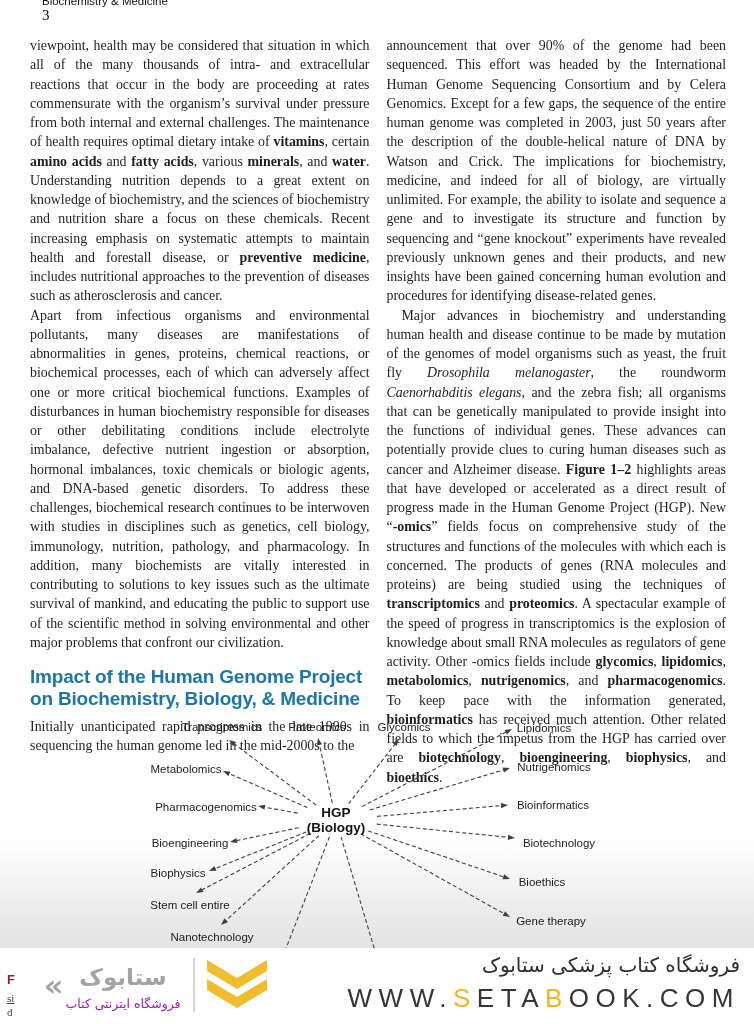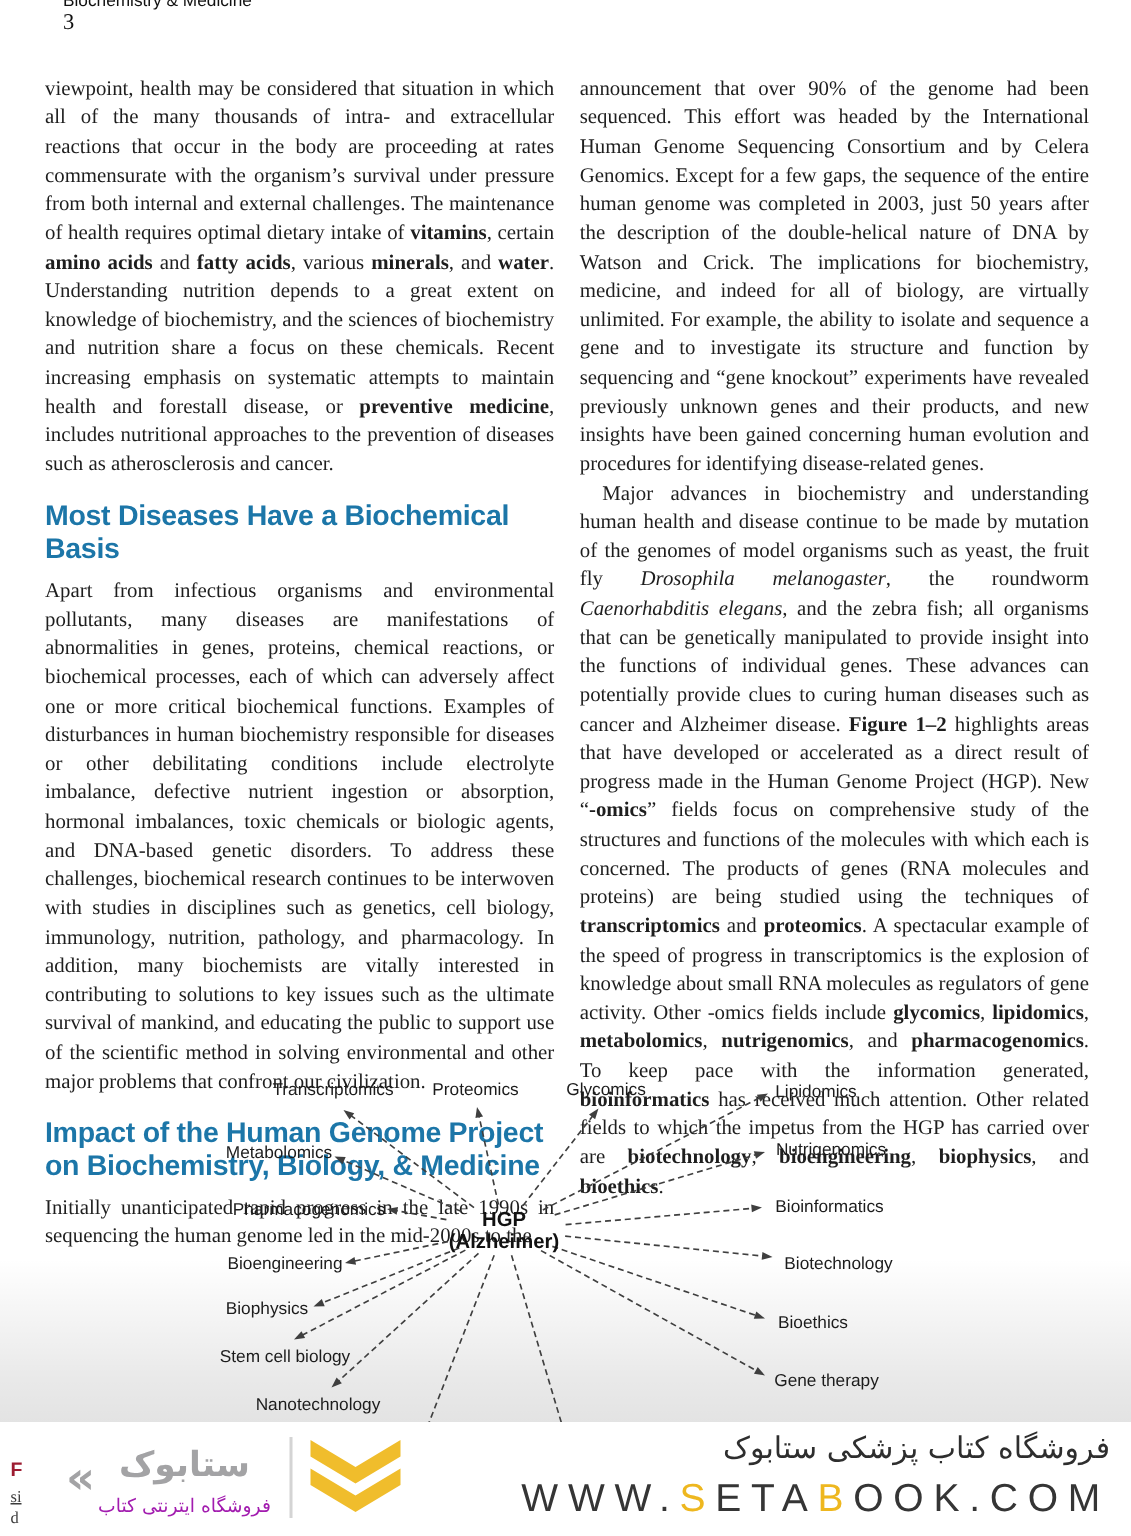--- a/index.html
+++ b/index.html
@@ -14,21 +14,21 @@
   .header {
     position:absolute; top:6px; left:0; right:15px; height:18px;
     display:flex; justify-content:flex-end; align-items:baseline;
     font-family:"Liberation Sans", sans-serif; font-size:11.5px; color:#111;flex-direction:column;
   }
   .header .chapter { font-weight:bold; letter-spacing:.3px; }
   .header .booktitle { margin-left:9px; }
   .header .pagenum { margin-left:42px; font-family:"Liberation Serif", serif; font-size:15px; }
 
   
-  .columns { position:absolute; top:50px; left:30px; width:696px; display:flex; gap:17px; }
+  .columns { position:absolute; top:36px; left:30px; width:696px; display:flex; gap:17px; }
   .col { width:340px; font-size:13.9px; line-height:19.25px; text-align:justify; hyphens:auto; }
   .col p { margin:0; }
   .indent { text-indent:15px; }
   .h-blue {
     font-family:"Liberation Sans", sans-serif; font-weight:bold; color:#1c76a8;
     font-size:19px; line-height:22px; margin:14px 0 7px 0; text-align:left; letter-spacing:-0.2px;
   }
 
   
   .figure {
@@ -76,21 +76,20 @@
 
   <div class="header">
     <span class="chapter">CHAPTER 1</span>
     <span class="booktitle">Biochemistry &amp; Medicine</span>
     <span class="pagenum">3</span>
   </div>
 
   <div class="columns">
     <div class="col">
       <p><span>viewpoint, health may be considered that situation in which all of the many thousands of intra- and extracellular reactions that occur in the body are proceeding at rates commensurate with the organism’s survival under pressure from both internal and external challenges. The maintenance of health requires optimal dietary intake of </span><span style="font-weight: bold;">vitamins</span><span>, certain </span><span style="font-weight: bold;">amino acids</span><span> and </span><span style="font-weight: bold;">fatty acids</span><span>, various </span><span style="font-weight: bold;">minerals</span><span>, and </span><span style="font-weight: bold;">water</span><span>. Understanding nutrition depends to a great extent on knowledge of biochemistry, and the sciences of biochemistry and nutrition share a focus on these chemicals. Recent increasing emphasis on systematic attempts to maintain health and forestall disease, or </span><span style="font-weight: bold;">preventive medicine</span><span>, includes nutritional approaches to the prevention of diseases such as atherosclerosis and cancer.</span></p>
-      <h2 class="h-blue">Most Diseases Have a Biochemical Basis</h2>
       <p><span>Apart from infectious organisms and environmental pollutants, many diseases are manifestations of abnormalities in genes, proteins, chemical reactions, or biochemical processes, each of which can adversely affect one or more critical biochemical functions. Examples of disturbances in human biochemistry responsible for diseases or other debilitating conditions include electrolyte imbalance, defective nutrient ingestion or absorption, hormonal imbalances, toxic chemicals or biologic agents, and DNA-based genetic disorders. To address these challenges, biochemical research continues to be interwoven with studies in disciplines such as genetics, cell biology, immunology, nutrition, pathology, and pharmacology. In addition, many biochemists are vitally interested in contributing to solutions to key issues such as the ultimate survival of mankind, and educating the public to support use of the scientific method in solving environmental and other major problems that confront our civilization.</span></p>
       <h2 class="h-blue">Impact of the Human Genome Project on Biochemistry, Biology, &amp; Medicine</h2>
       <p><span>Initially unanticipated rapid progress in the late 1990s in sequencing the human genome led in the mid-2000s to the</span></p>
     </div>
     <div class="col">
       <p><span>announcement that over 90% of the genome had been sequenced. This effort was headed by the International Human Genome Sequencing Consortium and by Celera Genomics. Except for a few gaps, the sequence of the entire human genome was completed in 2003, just 50 years after the description of the double-helical nature of DNA by Watson and Crick. The implications for biochemistry, medicine, and indeed for all of biology, are virtually unlimited. For example, the ability to isolate and sequence a gene and to investigate its structure and function by sequencing and “gene knockout” experiments have revealed previously unknown genes and their products, and new insights have been gained concerning human evolution and procedures for identifying disease-related genes.</span></p>
       <p class="indent"><span>Major advances in biochemistry and understanding human health and disease continue to be made by mutation of the genomes of model organisms such as yeast, the fruit fly </span><span style="font-style: italic;">Drosophila melanogaster</span><span>, the roundworm </span><span style="font-style: italic;">Caenorhabditis elegans</span><span>, and the zebra fish; all organisms that can be genetically manipulated to provide insight into the functions of individual genes. These advances can potentially provide clues to curing human diseases such as cancer and Alzheimer disease. </span><span style="font-weight: bold;">Figure 1–2</span><span> highlights areas that have developed or accelerated as a direct result of progress made in the Human Genome Project (HGP). New “</span><span style="font-weight: bold;">-omics</span><span>” fields focus on comprehensive study of the structures and functions of the molecules with which each is concerned. The products of genes (RNA molecules and proteins) are being studied using the techniques of </span><span style="font-weight: bold;">transcriptomics</span><span> and </span><span style="font-weight: bold;">proteomics</span><span>. A spectacular example of the speed of progress in transcriptomics is the explosion of knowledge about small RNA molecules as regulators of gene activity. Other -omics fields include </span><span style="font-weight: bold;">glycomics</span><span>, </span><span style="font-weight: bold;">lipidomics</span><span>, </span><span style="font-weight: bold;">metabolomics</span><span>, </span><span style="font-weight: bold;">nutrigenomics</span><span>, and </span><span style="font-weight: bold;">pharmacogenomics</span><span>. To keep pace with the information generated, </span><span style="font-weight: bold;">bioinformatics</span><span> has received much attention. Other related fields to which the impetus from the HGP has carried over are </span><span style="font-weight: bold;">biotechnology</span><span>, </span><span style="font-weight: bold;">bioengineering</span><span>, </span><span style="font-weight: bold;">biophysics</span><span>, and </span><span style="font-weight: bold;">bioethics</span><span>.</span></p>
     </div>
   </div>
 
@@ -124,35 +123,35 @@
         <polygon points="196,188 201.00477544825904,182.45813905691386 203.4089930642539,187.06896736156153" fill="#3f3f3f"></polygon>
         <line x1="360.6764181886904" y1="128.7563940477182" x2="504.7593240522269" y2="209.07847375325292" stroke="#3f3f3f" stroke-width="1.1" stroke-dasharray="4 2.6"></line>
         <polygon points="510,212 502.61988335400764,210.86251228949675 505.1518727678551,206.32059313476003" fill="#3f3f3f"></polygon>
         <line x1="318.97854448839894" y1="130.54132894537486" x2="225.43091296356874" y2="215.954383815872" stroke="#3f3f3f" stroke-width="1.1" stroke-dasharray="4 2.6"></line>
         <polygon points="221,220 224.4162981110414,213.36005216763755 227.92249880395232,217.20017673606378" fill="#3f3f3f"></polygon>
         <line x1="329.462350385983" y1="131.7927862634555" x2="285" y2="246" stroke="#3f3f3f" stroke-width="1.1" stroke-dasharray="4 2.6"></line>
         <line x1="341.0247191024177" y1="131.8779026260697" x2="375" y2="246" stroke="#3f3f3f" stroke-width="1.1" stroke-dasharray="4 2.6"></line>
       </svg>
     <div class="fig-center">
       <div>HGP</div>
-      <div>(Alzheimer)</div>
+      <div>(Biology)</div>
     </div>
   <span class="fig-label" style="left: 222px; top: 22px;">Transcriptomics</span>
       <span class="fig-label" style="left: 317px; top: 22px;">Proteomics</span>
       <span class="fig-label" style="left: 404px; top: 22px;">Glycomics</span>
       <span class="fig-label" style="left: 544px; top: 23px;">Lipidomics</span>
       <span class="fig-label" style="left: 186px; top: 64px;">Metabolomics</span>
       <span class="fig-label" style="left: 554px; top: 62px;">Nutrigenomics</span>
       <span class="fig-label" style="left: 206px; top: 102px;">Pharmacogenomics</span>
       <span class="fig-label" style="left: 553px; top: 100px;">Bioinformatics</span>
       <span class="fig-label" style="left: 190px; top: 138px;">Bioengineering</span>
       <span class="fig-label" style="left: 559px; top: 138px;">Biotechnology</span>
       <span class="fig-label" style="left: 178px; top: 168px;">Biophysics</span>
       <span class="fig-label" style="left: 542px; top: 177px;">Bioethics</span>
-      <span class="fig-label" style="left: 190px; top: 200px;">Stem cell biology</span>
+      <span class="fig-label" style="left: 190px; top: 200px;">Stem cell entire</span>
       <span class="fig-label" style="left: 551px; top: 216px;">Gene therapy</span>
       <span class="fig-label" style="left: 212px; top: 232px;">Nanotechnology</span>
     </div>
 
   <div class="banner">
     <span class="caption-frag frag-0">F</span>
     <span class="caption-frag frag-1">si</span>
     <span class="caption-frag frag-2">d</span>
 
     <div class="logo-block">

